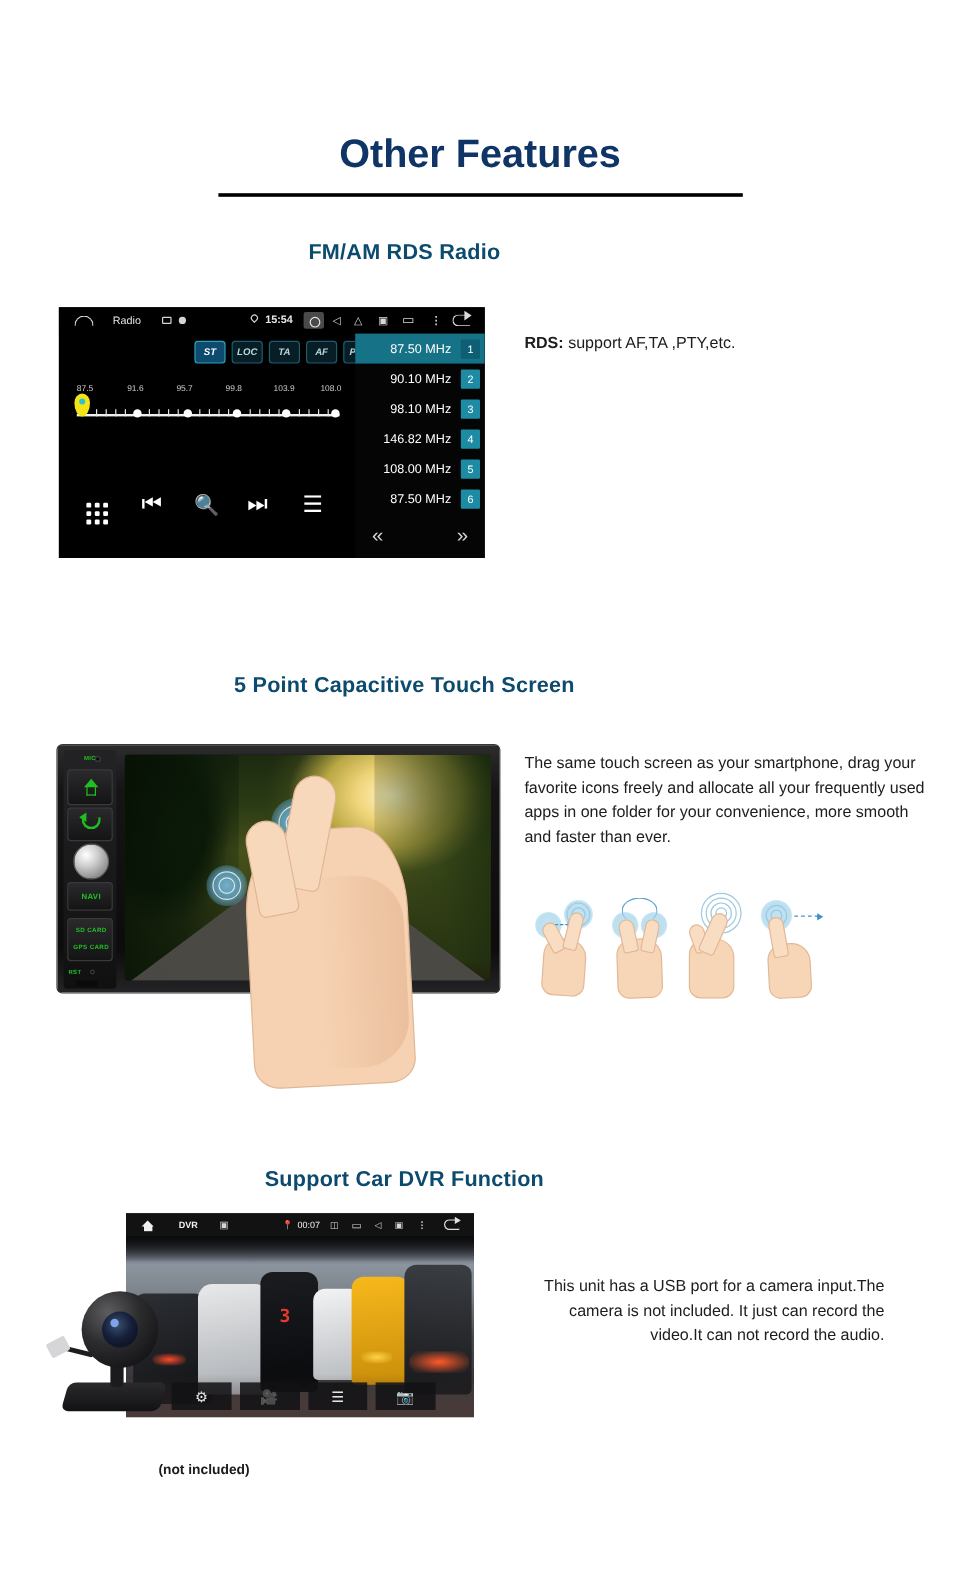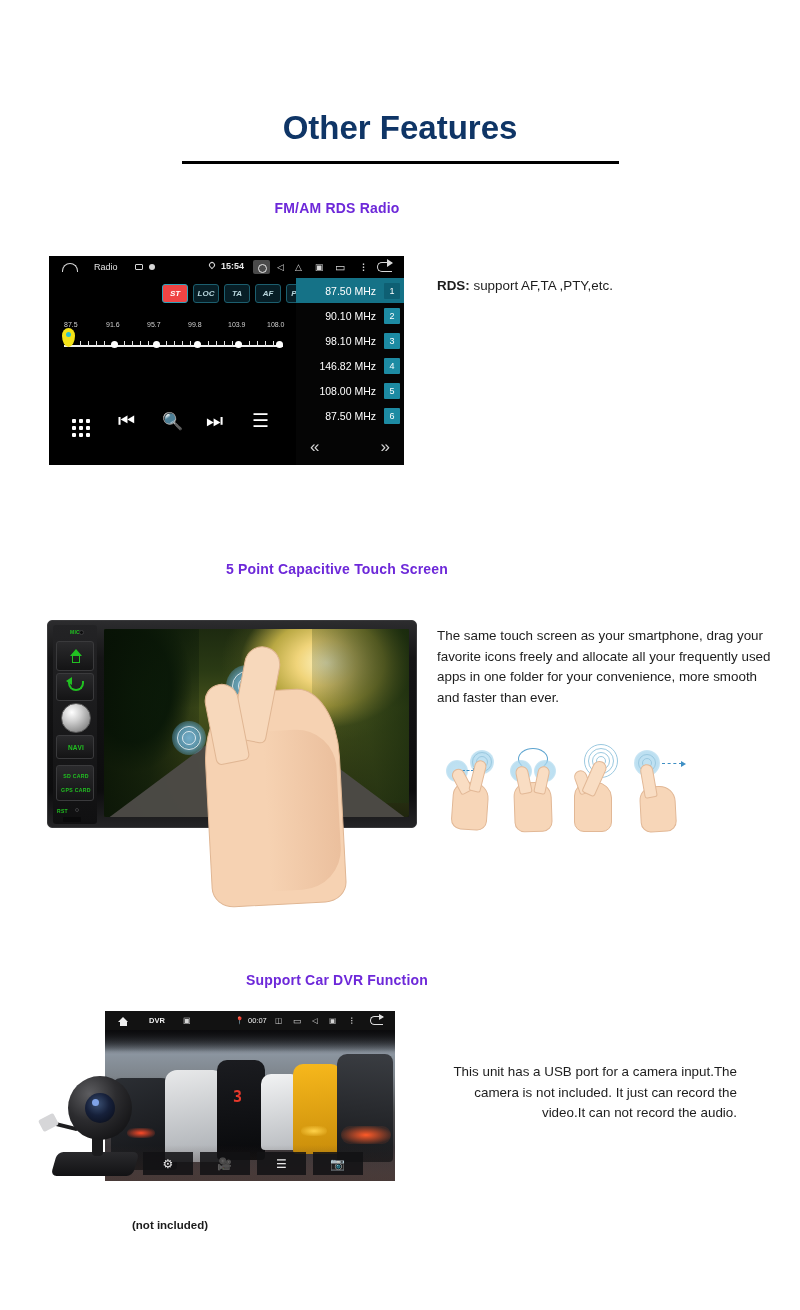--- a/index.html
+++ b/index.html
@@ -28,23 +28,23 @@
     width: 437px;
     height: 3px;
     background: #000000;
   }
 
   
   .section-heading {
     position: absolute;
     width: 674px;
     text-align: center;
-    font-size: 14px;
+    font-size: 18px;
     font-weight: bold;
-    color: #6d28d9;
+    color: #0c4a6e;
     letter-spacing: 0.2px;
   }
   #heading-radio { top: 200px; }
   #heading-touch { top: 561px; }
   #heading-dvr   { top: 972px; }
 
   
   .body-text {
     position: absolute;
     font-size: 13.4px;
@@ -88,21 +88,21 @@
   .r-bandrow { position: absolute; top: 28px; left: 113px; display: flex; gap: 5px; }
   .r-band {
     width: 26px; height: 19px;
     border: 1px solid #1c5e6e;
     border-radius: 3px;
     background: #071e26;
     color: #b7d6dd;
     font-size: 8px; font-weight: bold; font-style: italic;
     display: flex; align-items: center; justify-content: center;
   }
-  .r-band.on { background: #ef4444; color: #ffffff; border-color: #2aa3bb; }
+  .r-band.on { background: #0c4a6e; color: #ffffff; border-color: #2aa3bb; }
 
   
   .r-scale { position: absolute; left: 13px; top: 65px; width: 225px; height: 34px; }
   .r-scale-lbl { position: absolute; top: 0; font-size: 7px; color: #cfcfcf; }
   .r-scale-line { position: absolute; left: 2px; top: 24px; width: 219px; height: 1.5px; background: #efefef; }
   .r-tick { position: absolute; top: 20px; width: 1.4px; height: 6px; background: #e4e4e4; }
   .r-maj { position: absolute; top: 20px; width: 7px; height: 7px; border-radius: 50%; background: #ffffff; }
   .r-marker { position: absolute; left: 0px; top: 7px; width: 13px; height: 19px;
     background: #f4e317; border-radius: 7px 7px 7px 7px / 8px 8px 12px 12px; }
   .r-marker::after { content:''; position:absolute; left:4px; top:4px; width:5px; height:5px; border-radius:50%; background:#2dc0cf; }

